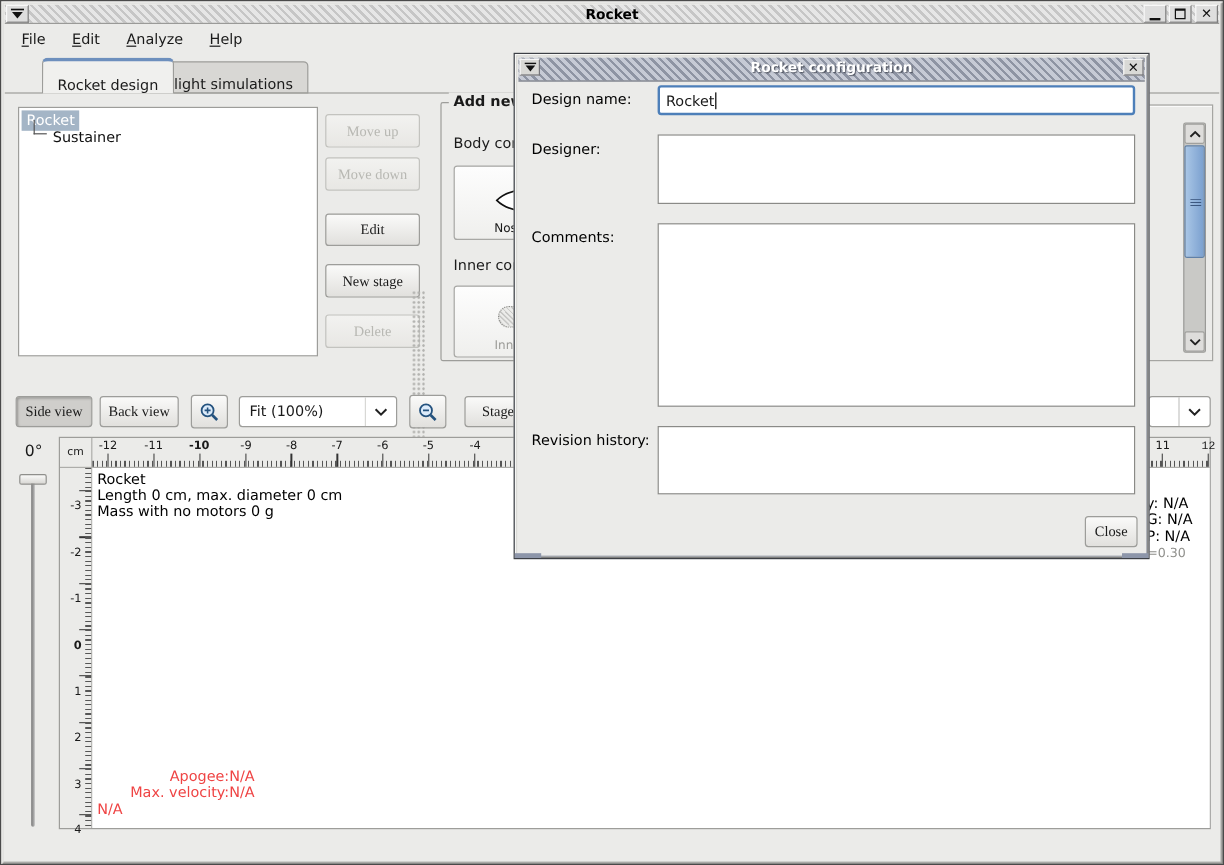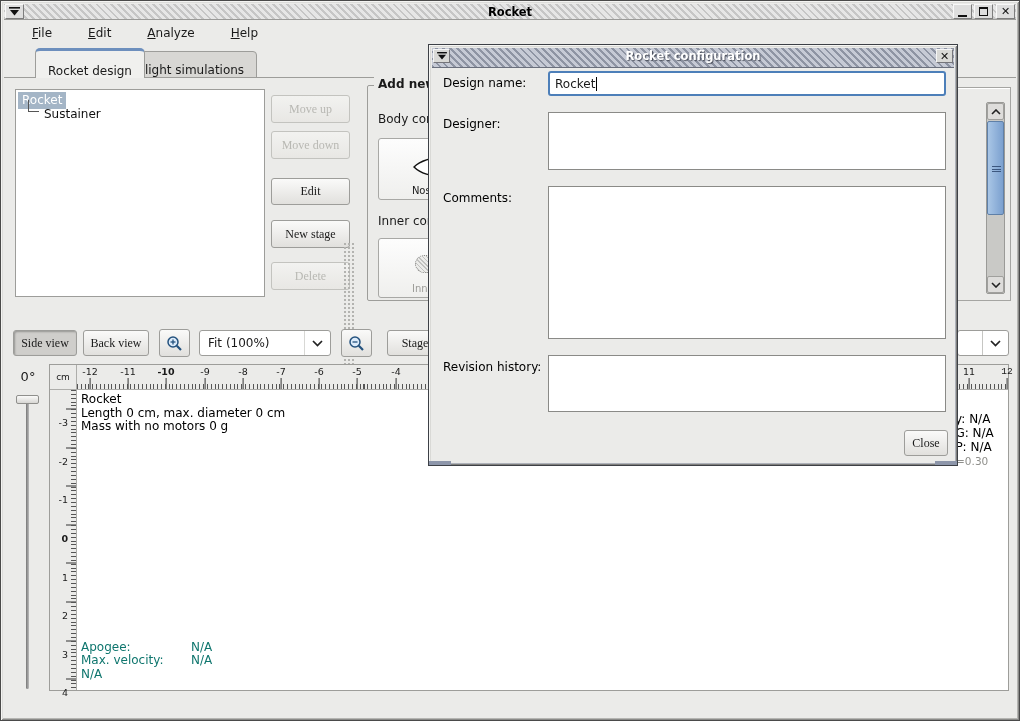--- a/index.html
+++ b/index.html
@@ -15,21 +15,21 @@
     border-bottom:1px solid #9a9a98; }
   .titlebar-text { position:absolute; left:0; right:0; top:1px; text-align:center; font-weight:bold; font-size:11.5px; color:#000; }
   .tb-btn { position:absolute; top:0px; width:19px; height:15px; background:#dedede;
     border:1px solid; border-color:#f8f8f8 #7d7d7d #7d7d7d #f8f8f8; display:flex; align-items:center; justify-content:center; }
   .menu-box { left:1px; }
   .glyph-min { width:9px; height:2px; background:#111; margin-top:8px; }
   .glyph-max { width:9px; height:9px; border:1px solid #111; border-top:2px solid #111; }
   .glyph-x { font-size:11px; font-weight:bold; color:#111; line-height:1; }
 
   
-  .menubar { position:absolute; left:3px; top:21px; right:3px; height:22px; display:flex; gap:28px; padding-left:24px; align-items:center; }
+  .menubar { position:absolute; left:3px; top:21px; right:3px; height:22px; display:flex; gap:14px; padding-left:10px; align-items:center; }
   .menu-item { padding:2px 4px; cursor:default; }
 
   
   .tabbar { position:absolute; left:3px; top:46px; right:3px; height:31px; }
   .tab { position:absolute; bottom:0; padding:0 12px; display:flex; align-items:flex-end; border:1px solid #9d9d9a;margin-left:24px; }
   .tab.active { left:7px; height:30px; background:#f0f0ee; border-bottom:none; border-top:3px solid #6d8fbd; border-radius:5px 5px 0 0; z-index:2; }
   .tab.inactive { left:97px; height:27px; background:#d8d7d4; border-radius:4px 4px 0 0; }
   .tab-panel-edge { position:absolute; left:3px; top:76px; right:3px; height:1px; background:#9d9d9a; }
 
   
@@ -83,21 +83,21 @@
     background:repeating-linear-gradient(90deg,#333 0 1px,transparent 1px 38.2px); background-position:12.6px 0; }
   .vruler { position:absolute; left:0; top:25px; width:27px; bottom:0; border-right:1px solid #adadaa; }
   .vrule-label { position:absolute; right:8px; transform:translateY(-50%); font-size:9.5px; }
   .vrule-minor { position:absolute; top:0; bottom:0; right:0; width:5px;
     background:repeating-linear-gradient(#555 0 1px,transparent 1px 3.86px); }
   .vrule-major { position:absolute; top:0; bottom:0; right:0; width:10px;
     background:repeating-linear-gradient(#333 0 1px,transparent 1px 38.6px); background-position:0 18.5px; }
   .bold-tick { font-weight:bold; }
   .canvas { position:absolute; left:27px; top:25px; right:0; bottom:0; background:#fff; }
   .canvas-info { position:absolute; left:4px; top:3px; line-height:13.5px; color:#000; }
-  .flight-info { position:absolute; left:4px; bottom:9px; color:#0f766e; line-height:13.5px; }
+  .flight-info { position:absolute; left:4px; bottom:9px; color:#ef4444; line-height:13.5px;text-align:right; }
   .flight-row { display:flex; }
   .flight-row .fl { width:110px; }
   .stab-block { position:absolute; right:3px; top:22px; text-align:left; width:58px; line-height:14px; color:#000; }
   .mach-text { color:#8f8f8b; font-size:10.5px; }
 
   
   .rot-label { position:absolute; left:12px; top:368px; width:30px; text-align:center; font-size:13px; }
   .rot-track { position:absolute; left:25px; top:400px; width:3px; height:288px; background:linear-gradient(90deg,#777,#bbb); border-radius:2px; }
   .rot-handle { position:absolute; left:15px; top:394px; width:23px; height:9px; background:linear-gradient(#fafaf9,#d8d7d4); border:1px solid #8f8f8c; border-radius:2px; }
 

